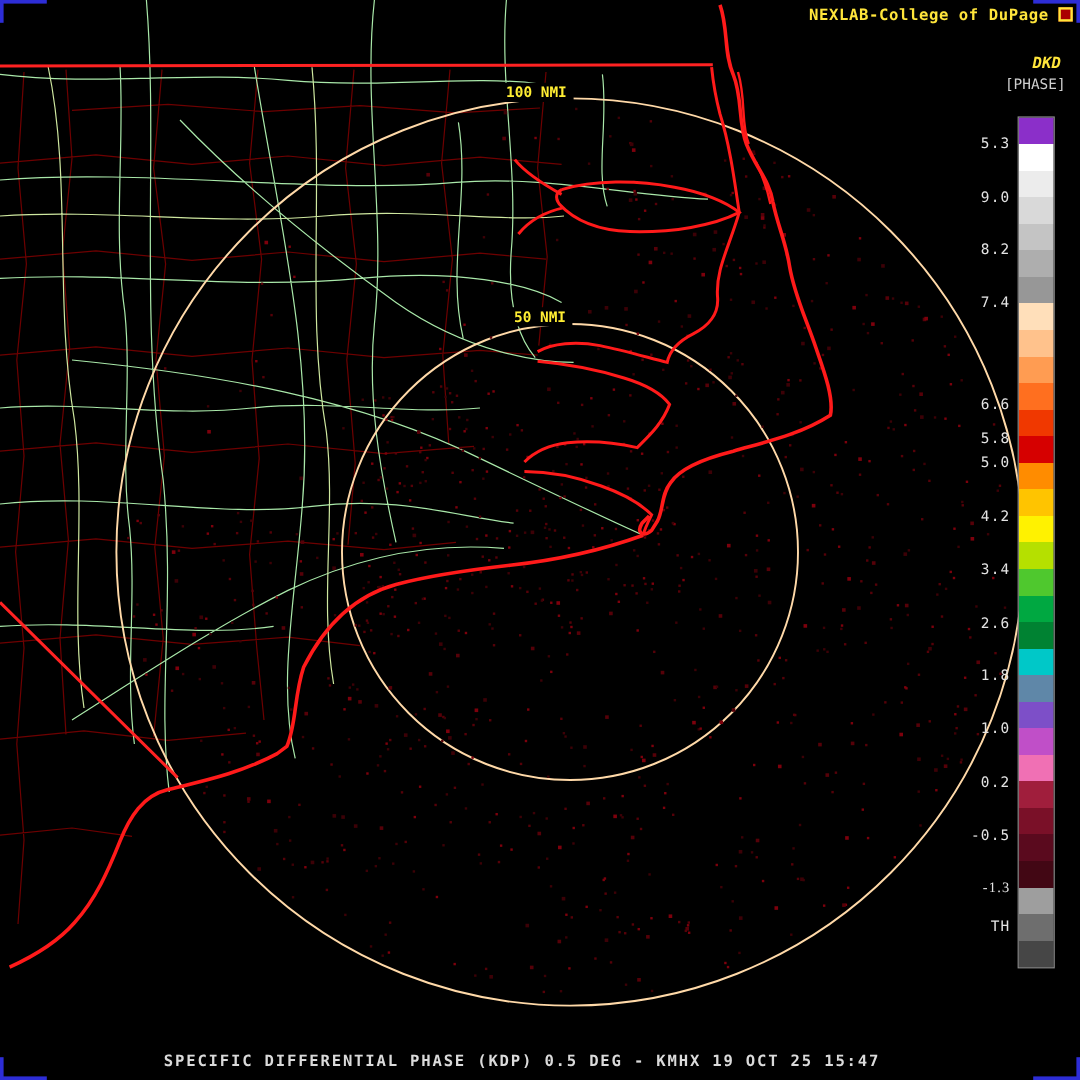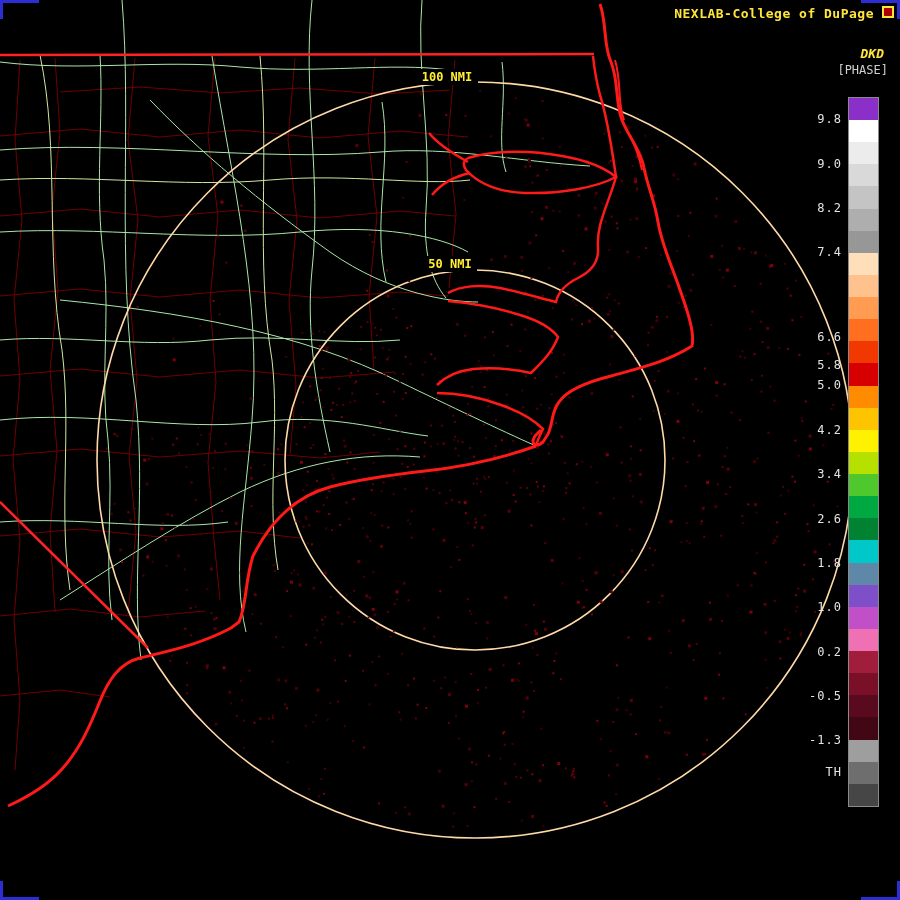--- a/index.html
+++ b/index.html
@@ -1050,31 +1050,32 @@
   <div class="corner c-bl"></div>
   <div class="corner c-br"></div>
 
   <div id="credit">NEXLAB-College of DuPage</div>
   <div id="logo"></div>
 
   <div id="cb-product">DKD</div>
   <div id="cb-units">[PHASE]</div>
   <div id="cb-bar" style="background: linear-gradient(rgb(139, 47, 201) 0%, rgb(139, 47, 201) 3.13%, rgb(255, 255, 255) 3.13%, rgb(255, 255, 255) 6.25%, rgb(236, 236, 236) 6.25%, rgb(236, 236, 236) 9.38%, rgb(217, 217, 217) 9.38%, rgb(217, 217, 217) 12.5%, rgb(196, 196, 196) 12.5%, rgb(196, 196, 196) 15.63%, rgb(174, 174, 174) 15.63%, rgb(174, 174, 174) 18.75%, rgb(151, 151, 151) 18.75%, rgb(151, 151, 151) 21.88%, rgb(255, 223, 186) 21.88%, rgb(255, 223, 186) 25%, rgb(255, 194, 140) 25%, rgb(255, 194, 140) 28.13%, rgb(255, 156, 82) 28.13%, rgb(255, 156, 82) 31.25%, rgb(255, 111, 31) 31.25%, rgb(255, 111, 31) 34.38%, rgb(240, 56, 0) 34.38%, rgb(240, 56, 0) 37.5%, rgb(214, 0, 0) 37.5%, rgb(214, 0, 0) 40.63%, rgb(255, 140, 0) 40.63%, rgb(255, 140, 0) 43.75%, rgb(255, 196, 0) 43.75%, rgb(255, 196, 0) 46.88%, rgb(255, 242, 0) 46.88%, rgb(255, 242, 0) 50%, rgb(181, 224, 0) 50%, rgb(181, 224, 0) 53.13%, rgb(79, 200, 46) 53.13%, rgb(79, 200, 46) 56.25%, rgb(0, 168, 65) 56.25%, rgb(0, 168, 65) 59.38%, rgb(0, 130, 50) 59.38%, rgb(0, 130, 50) 62.5%, rgb(0, 200, 200) 62.5%, rgb(0, 200, 200) 65.63%, rgb(95, 135, 168) 65.63%, rgb(95, 135, 168) 68.75%, rgb(125, 79, 200) 68.75%, rgb(125, 79, 200) 71.88%, rgb(192, 79, 200) 71.88%, rgb(192, 79, 200) 75%, rgb(240, 112, 180) 75%, rgb(240, 112, 180) 78.13%, rgb(160, 30, 60) 78.13%, rgb(160, 30, 60) 81.25%, rgb(122, 16, 40) 81.25%, rgb(122, 16, 40) 84.38%, rgb(90, 10, 30) 84.38%, rgb(90, 10, 30) 87.5%, rgb(66, 7, 20) 87.5%, rgb(66, 7, 20) 90.63%, rgb(158, 158, 158) 90.63%, rgb(158, 158, 158) 93.75%, rgb(110, 110, 110) 93.75%, rgb(110, 110, 110) 96.88%, rgb(70, 70, 70) 96.88%, rgb(70, 70, 70) 100%);"></div>
   <div id="cb-ticks">
-      <div class="tick" style="top: 119.188px;">9.8</div>
+      <div class="tick" style="top: 119.188px;">5.3</div>
       <div class="tick" style="top: 163.562px;">9.0</div>
       <div class="tick" style="top: 207.938px;">8.2</div>
       <div class="tick" style="top: 252.312px;">7.4</div>
       <div class="tick" style="top: 296.688px; margin-top: 40px;">6.6</div>
       <div class="tick" style="top: 321px; margin-top: 44px;">5.8</div>
       <div class="tick" style="top: 385.438px;">5.0</div>
       <div class="tick" style="top: 429.812px;">4.2</div>
       <div class="tick" style="top: 474.188px;">3.4</div>
       <div class="tick" style="top: 518.562px;">2.6</div>
       <div class="tick" style="top: 562.938px;">1.8</div>
       <div class="tick" style="top: 607.312px;">1.0</div>
       <div class="tick" style="top: 651.688px;">0.2</div>
       <div class="tick" style="top: 696.062px;">-0.5</div>
-      <div class="tick" style="top: 740.438px;">-1.3</div>
+      <div class="tick" style="top: 740.438px; font-family: Liberation Serif, serif;">-1.3</div>
       <div class="tick" style="top: 772px;">TH</div>
     </div>
 
+  <div id="caption">SPECIFIC DIFFERENTIAL PHASE (KDP) 0.5 DEG - KMHX 19 OCT 25 15:47</div>
 </div>
 
 </body></html>

